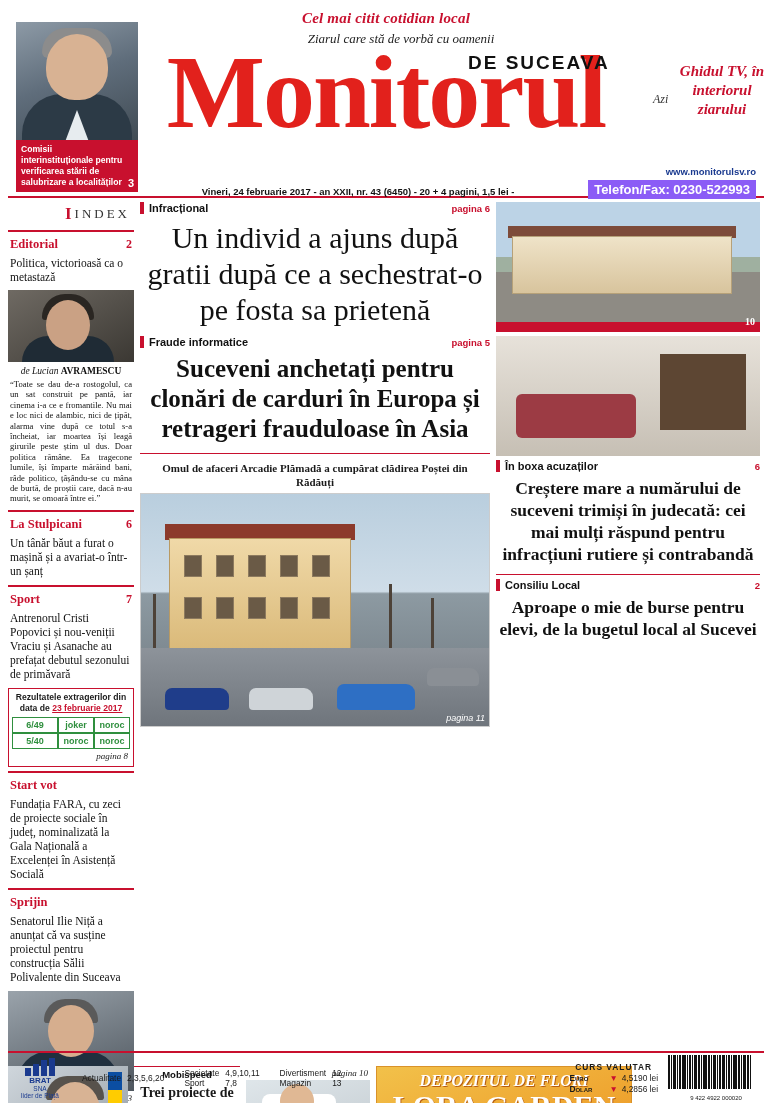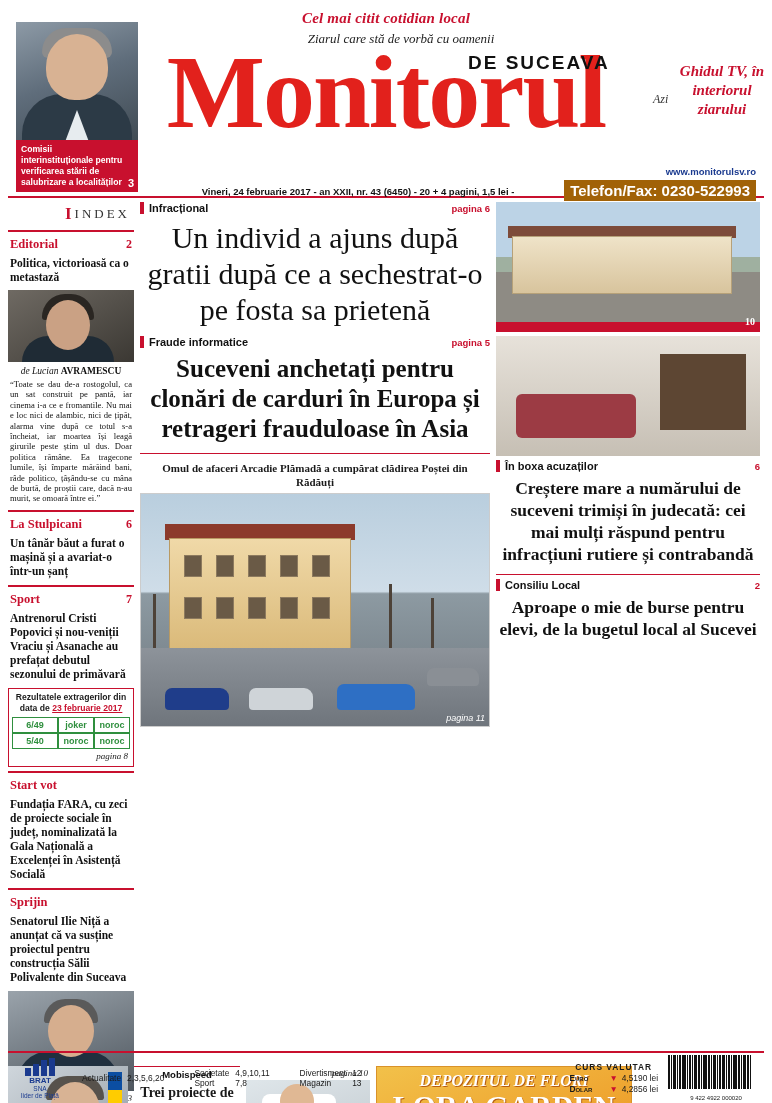--- a/index.html
+++ b/index.html
@@ -100,23 +100,23 @@
     position: absolute; right: 4px; bottom: 3px;
     color: #fff; font-size: 11px; font-weight: bold;
   }
   .web-url {
     position: absolute; top: 166px; right: 8px;
     font-family: "Liberation Sans", sans-serif;
     font-size: 9.5px; font-weight: bold; color: #1a3a8f;
   }
   .phone-bar {
     position: absolute; top: 180px; right: 8px;
-    background: #a16207; color: #fff;
-    font-family: "Liberation Sans", sans-serif;
-    font-size: 15px; font-weight: bold;
+    background: #8b5cf6; color: #fff;
+    font-family: "Liberation Sans", sans-serif;
+    font-size: 13px; font-weight: bold;
     padding: 2px 6px;
   }
   .issue-line {
     position: absolute; top: 186px; left: 140px; width: 420px;
     text-align: center;
     font-family: "Liberation Sans", sans-serif;
     font-size: 9.5px; font-weight: bold; color: #111;
   }
   .rule-red { border-top: 2px solid #c8102e; }
 
@@ -145,21 +145,21 @@
   .index-head .dropcap { color:#c8102e; font-size: 17px; font-weight: bold; }
   .sec-label {
     display: flex; justify-content: space-between; align-items: baseline;
     color: #c8102e; font-weight: bold;
     font-family: "Liberation Serif", serif;
     font-size: 12.5px; padding: 1px 2px;
   }
   .sec-label .num { color: #c8102e; font-size: 12px; }
   .lead-txt {
     font-family: "Liberation Serif", serif;
-    font-size: 11.5px; line-height: 14px; padding: 3px 2px; color: #111; font-weight: bold;
+    font-size: 11.5px; line-height: 14px; padding: 3px 2px; color: #111;
   }
   .photo-sm {
     width: 100%; height: 72px; margin: 3px 0;
     background: linear-gradient(150deg,#6f6a63,#3b3833);
     position: relative; overflow: hidden;
   }
   .photo-sm .f { position:absolute; top:10px; left:38px; width:44px; height:50px; border-radius:50%; background:#caa184; }
   .photo-sm .h { position:absolute; top:4px; left:34px; width:52px; height:26px; border-radius:30px 30px 4px 4px; background:#2a2622; }
   .photo-sm .b { position:absolute; bottom:0; left:14px; width:92px; height:26px; border-radius:30px 30px 0 0; background:#1f2b35; }
   .byline {
@@ -341,21 +341,21 @@
     display: flex; align-items: center; gap: 10px;
     font-family: "Liberation Sans", sans-serif; font-size: 8.4px;
   }
   .brat {
     width: 64px; text-align: center;
   }
   .brat .bars { display:flex; gap:2px; justify-content:center; height:18px; align-items:flex-end;}
   .brat .bars i { display:block; width:6px; background:#1a3a8f; }
   .brat .t1 { font-weight: bold; font-size: 8px; color:#1a3a8f; }
   .brat .t2 { font-size: 6.5px; color:#1a3a8f; }
-  .idx-tbl { display: flex; gap: 24px; font-size: 8.4px; }
+  .idx-tbl { display: flex; gap: 14px; font-size: 8.4px; }
   .idx-tbl table { border-collapse: collapse; }
   .idx-tbl td { padding: 0 6px 0 0; font-size: 8.4px; }
   .curs {
     margin-left: auto; text-align: left; font-size: 8.4px; line-height: 11px;
   }
   .curs .hd { font-weight: bold; letter-spacing: 1px; text-align: center; }
   .curs .row { display:flex; gap:4px; }
   .curs .cur { font-variant: small-caps; font-weight: bold; width: 36px; }
   .curs .dn { color: #c8102e; }
   .barcode { width: 92px; height: 40px; display:flex; gap:1px; align-items:flex-start; }

